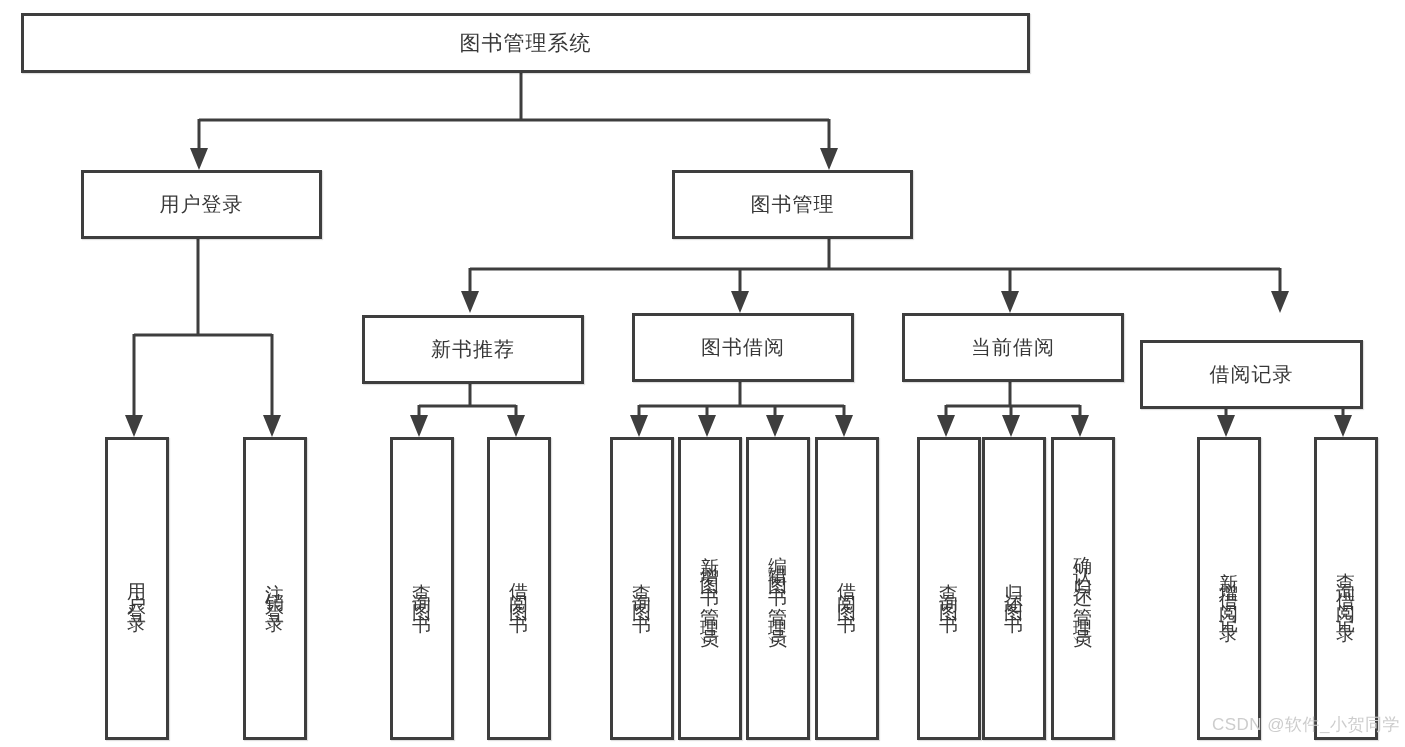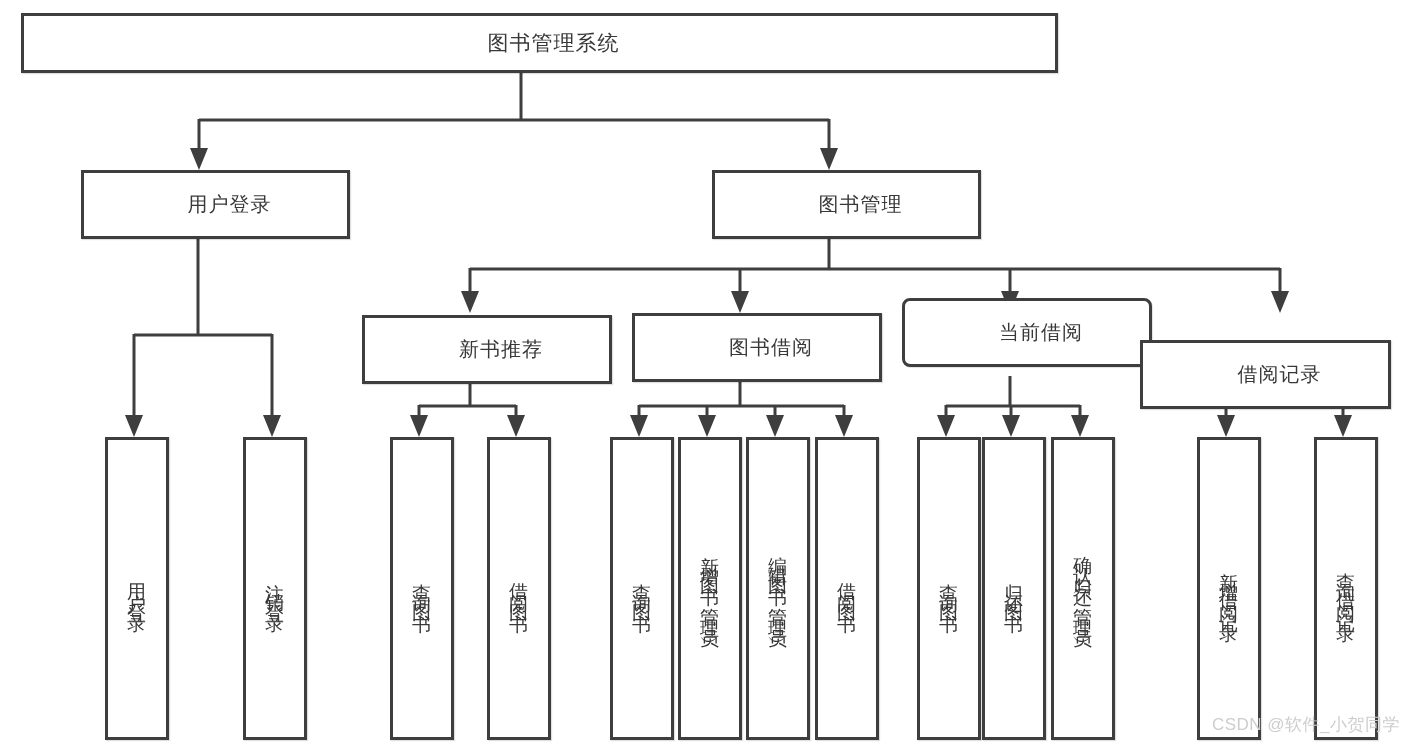--- a/index.html
+++ b/index.html
@@ -19,21 +19,21 @@
   .node {
     position: absolute;
     border: 3px solid #3e3e3e;
     background: #ffffff;
     display: flex;
     align-items: center;
     justify-content: center;
     color: #383838;
     box-shadow: 1px 1px 1px rgba(0,0,0,0.12);
   }
-  .h-node { font-size: 20px; letter-spacing: 1px; padding-left: 28px; }
+  .h-node { font-size: 20px; letter-spacing: 1px; }
   .root-node { font-size: 21px; }
   .v-node .vtext {
     writing-mode: vertical-rl;
     text-orientation: mixed;
     font-size: 19px;
     line-height: 1;
     letter-spacing: 0.55em;
     color: #383838;
     white-space: nowrap;
   }
@@ -68,25 +68,25 @@
              M630 415 L648 415 L639 437 Z  M698 415 L716 415 L707 437 Z
              M766 415 L784 415 L775 437 Z  M835 415 L853 415 L844 437 Z
              M937 415 L955 415 L946 437 Z  M1002 415 L1020 415 L1011 437 Z
              M1071 415 L1089 415 L1080 437 Z  M1217 415 L1235 415 L1226 437 Z
              M1334 415 L1352 415 L1343 437 Z"></path>
   </svg>
 
   <div class="node h-node root-node" style="left:21px; top:13px; width:1003px; height:54px;">图书管理系统</div>
 
   <div class="node h-node" style="left:81px; top:170px; width:235px; height:63px;">用户登录</div>
-  <div class="node h-node" style="left:712px; top:170px; width:235px; height:63px;font-family:Liberation Mono, monospace;">图书管理</div>
+  <div class="node h-node" style="left:672px; top:170px; width:235px; height:63px;font-family:Liberation Mono, monospace;">图书管理</div>
 
   <div class="node h-node" style="left:362px; top:315px; width:216px; height:63px;">新书推荐</div>
   <div class="node h-node" style="left:632px; top:313px; width:216px; height:63px;">图书借阅</div>
-  <div class="node h-node" style="left:902px; top:298px; width:216px; height:63px;border-radius:8px;">当前借阅</div>
+  <div class="node h-node" style="left:902px; top:313px; width:216px; height:63px;">当前借阅</div>
   <div class="node h-node" style="left:1140px; top:313px; width:217px; height:63px;margin-top:27px;">借阅记录</div>
 
   <div class="node v-node" style="left:105px; top:437px; width:58px; height:297px;">
     <span class="vtext">用户登录</span>
   </div>
   <div class="node v-node" style="left:243px; top:437px; width:58px; height:297px;">
     <span class="vtext">注销登录</span>
   </div>
 
   <div class="node v-node" style="left:390px; top:437px; width:58px; height:297px;">

